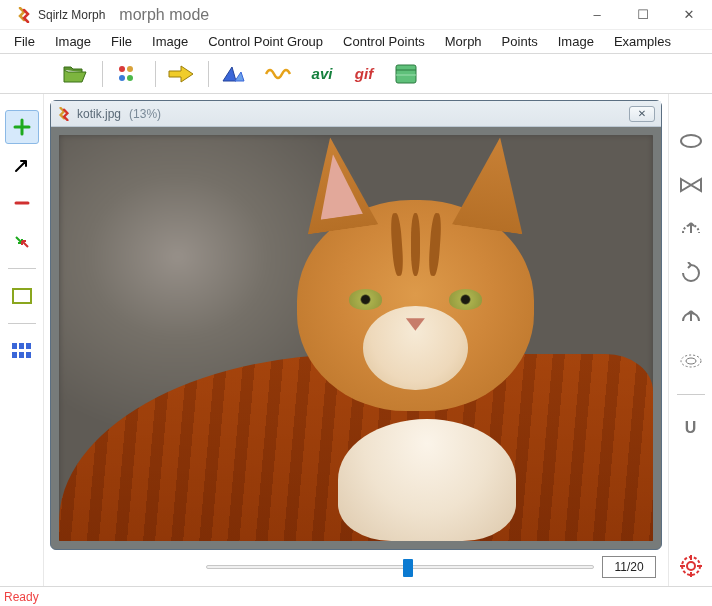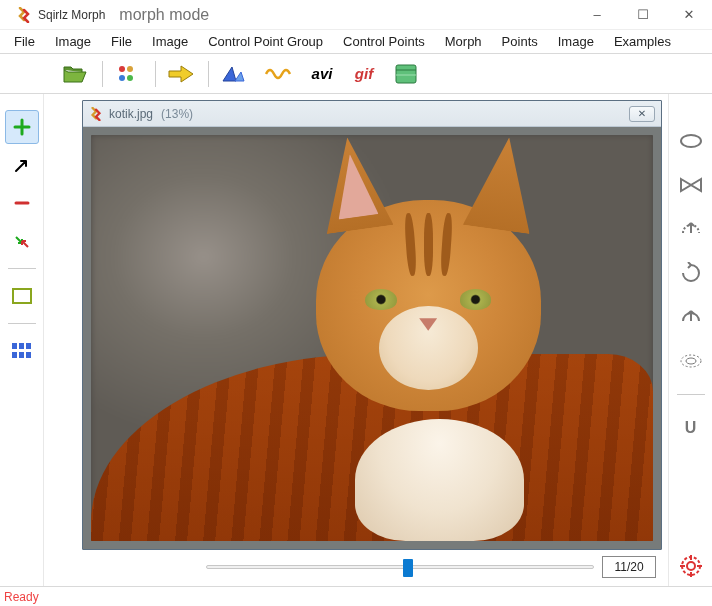--- a/index.html
+++ b/index.html
@@ -104,22 +104,21 @@
     min-height: 0;
   }
   
   .childwin {
     flex: 1;
     background: #777b7a;
     border: 1px solid #5b6f82;
     display: flex;
     flex-direction: column;
     min-height: 0;
-    border-radius: 1px;
-    margin-left: 32px;
+    border-radius: 6px;
   }
   .childtitle {
     height: 26px;
     background: linear-gradient(#e8eef3, #dfe6ec);
     display: flex;
     align-items: center;
     padding: 0 6px;
     border-bottom: 1px solid #bcc8d3;
   }
   .childtitle .ico { width: 14px; height: 14px; margin-right: 6px; }
@@ -326,21 +325,21 @@
     <svg width="26" height="20">
       <path d="M2 17 L11 3 L15 17 Z" fill="#3a66d8" stroke="#22439a"></path>
       <path d="M14 17 L20 8 L23 17 Z" fill="#6aa0ea" stroke="#3a66d8"></path>
     </svg>
   </div>
   <div class="tbtn">
     <svg width="26" height="18">
       <path d="M1 9 Q5 1 9 9 T17 9 T25 9" fill="none" stroke="#e6a21a" stroke-width="2.5"></path>
     </svg>
   </div>
-  <div class="textbtn" style="color:#000000">avi</div>
+  <div class="textbtn" style="color:#15803d">avi</div>
   <div class="textbtn" style="color:#cf3838">gif</div>
   <div class="tbtn">
     <svg width="22" height="20">
       <rect x="1" y="1" width="20" height="18" rx="2" fill="#5fc07a" stroke="#2c7a40"></rect>
       <line x1="1" y1="6" x2="21" y2="6" stroke="#2c7a40"></line>
       <line x1="1" y1="11" x2="21" y2="11" stroke="#9fe0b0"></line>
     </svg>
   </div>
 </div>
 

